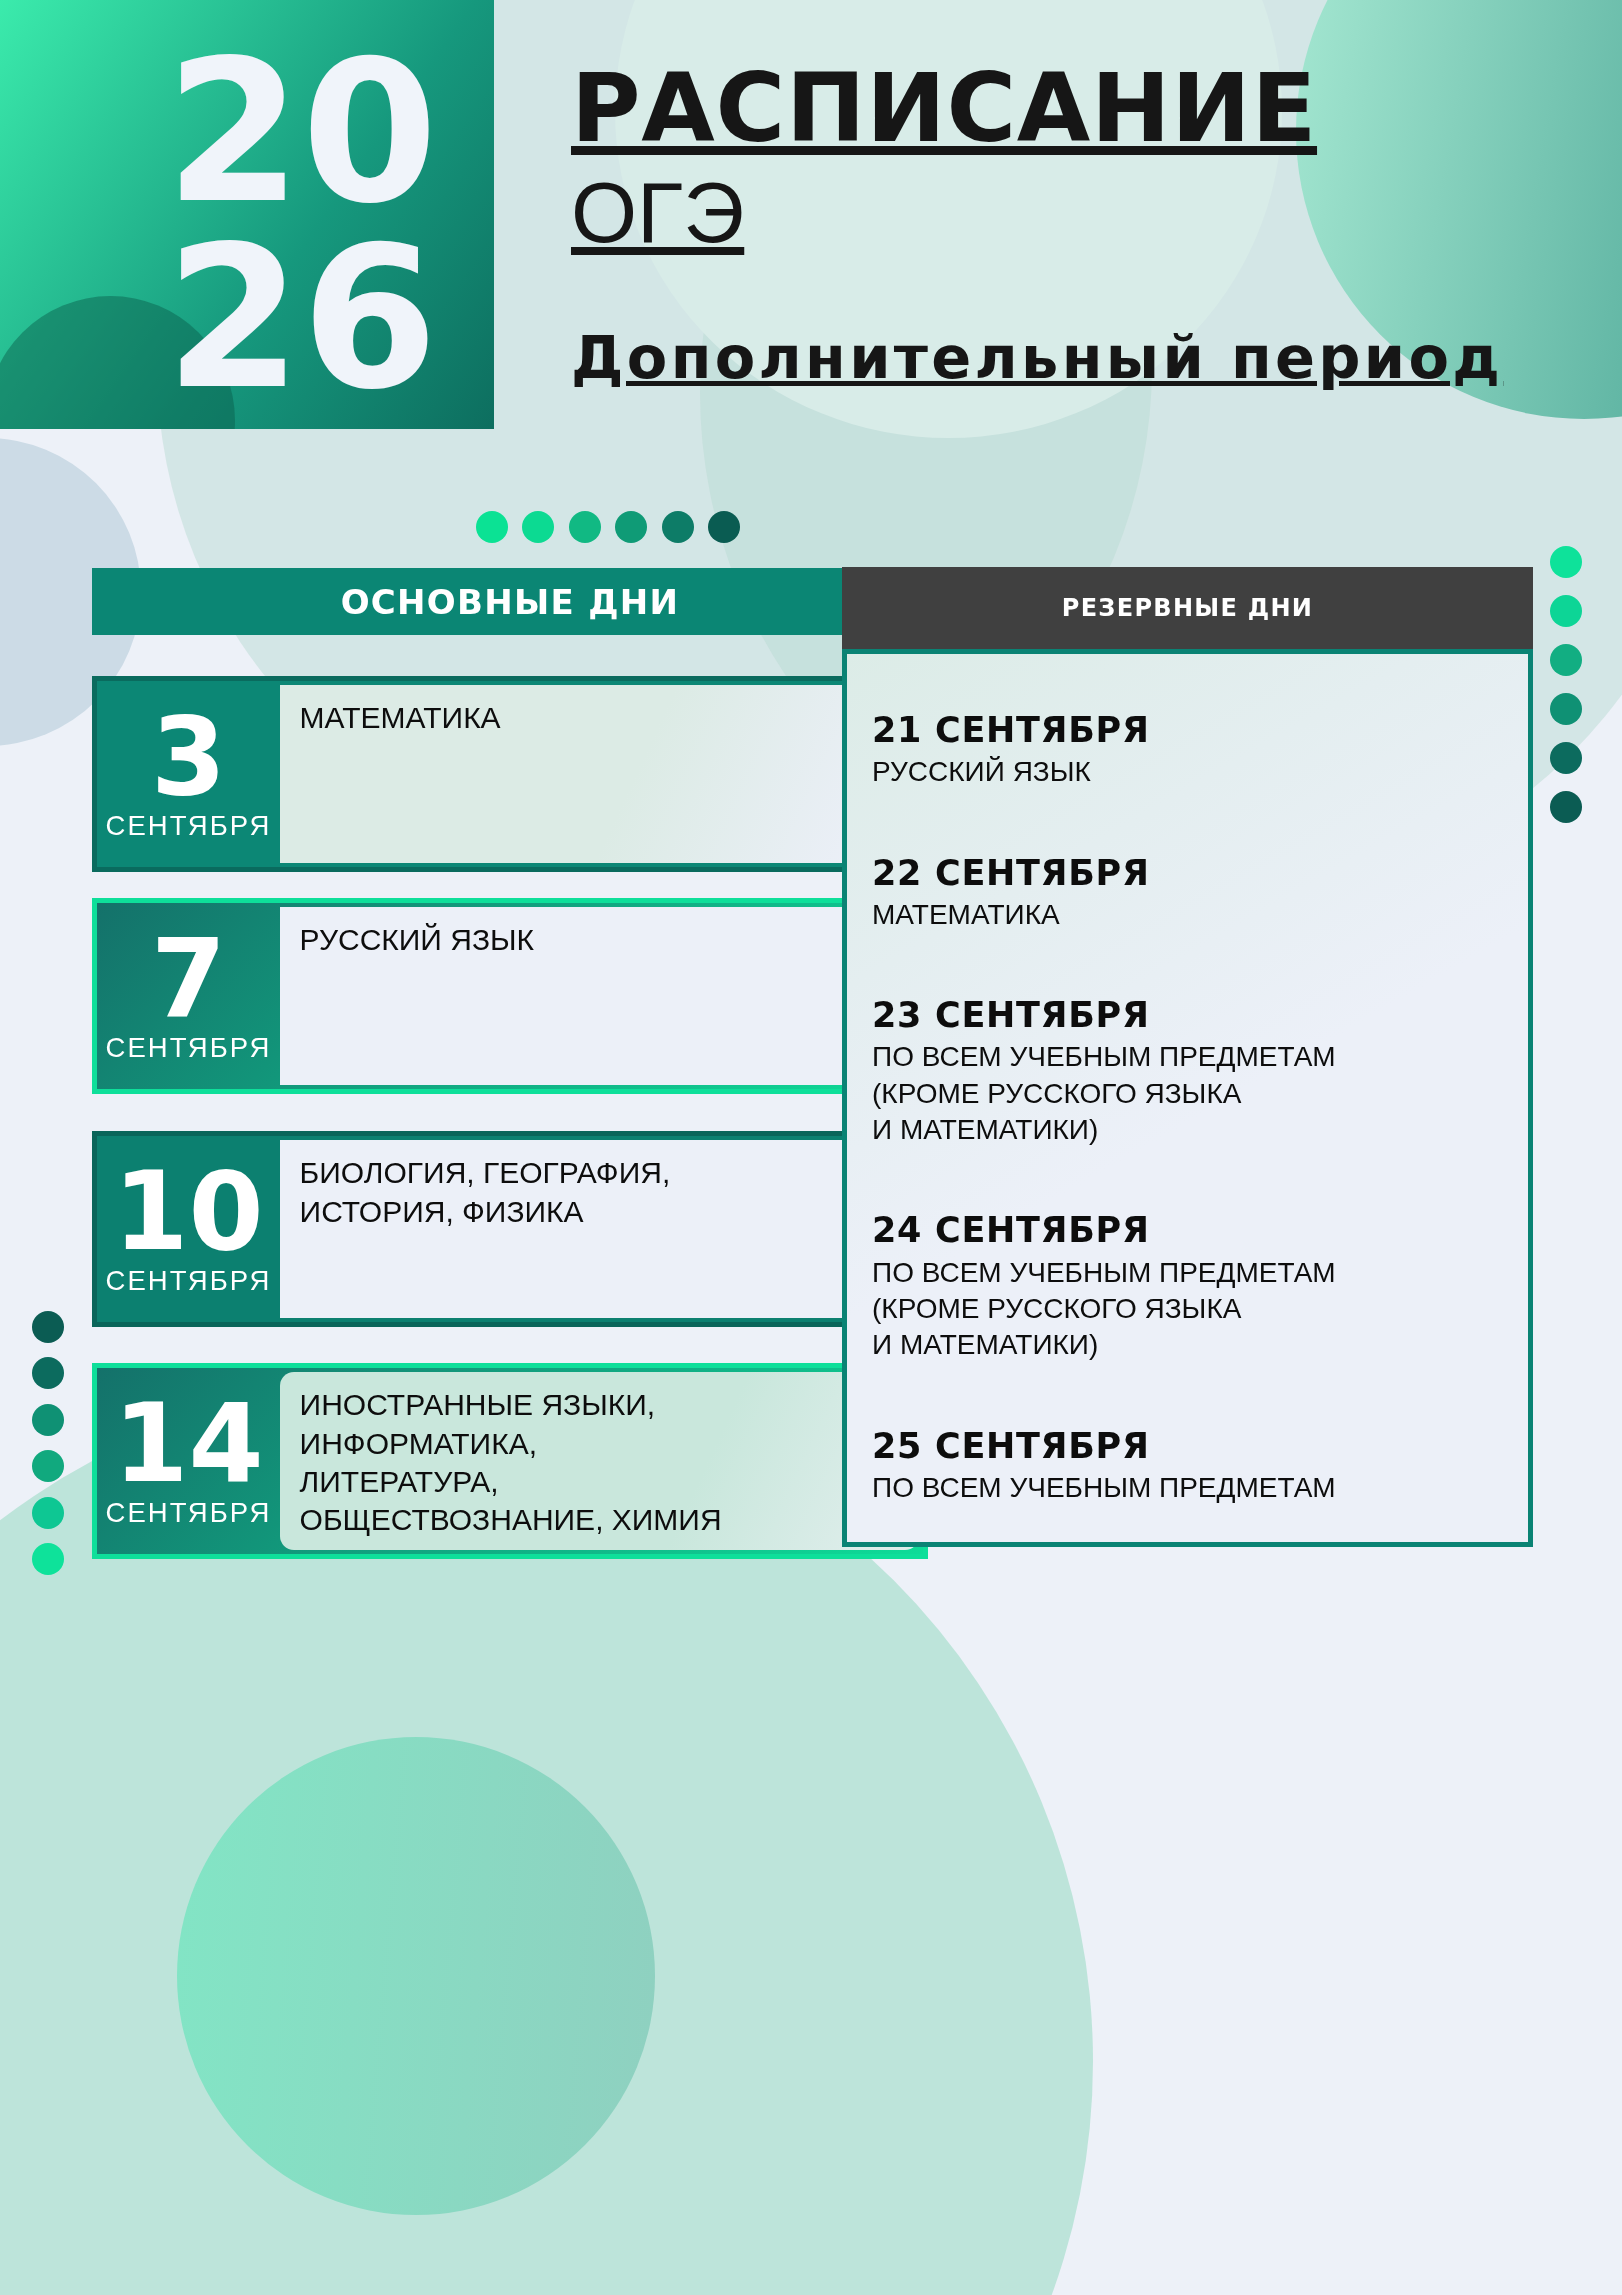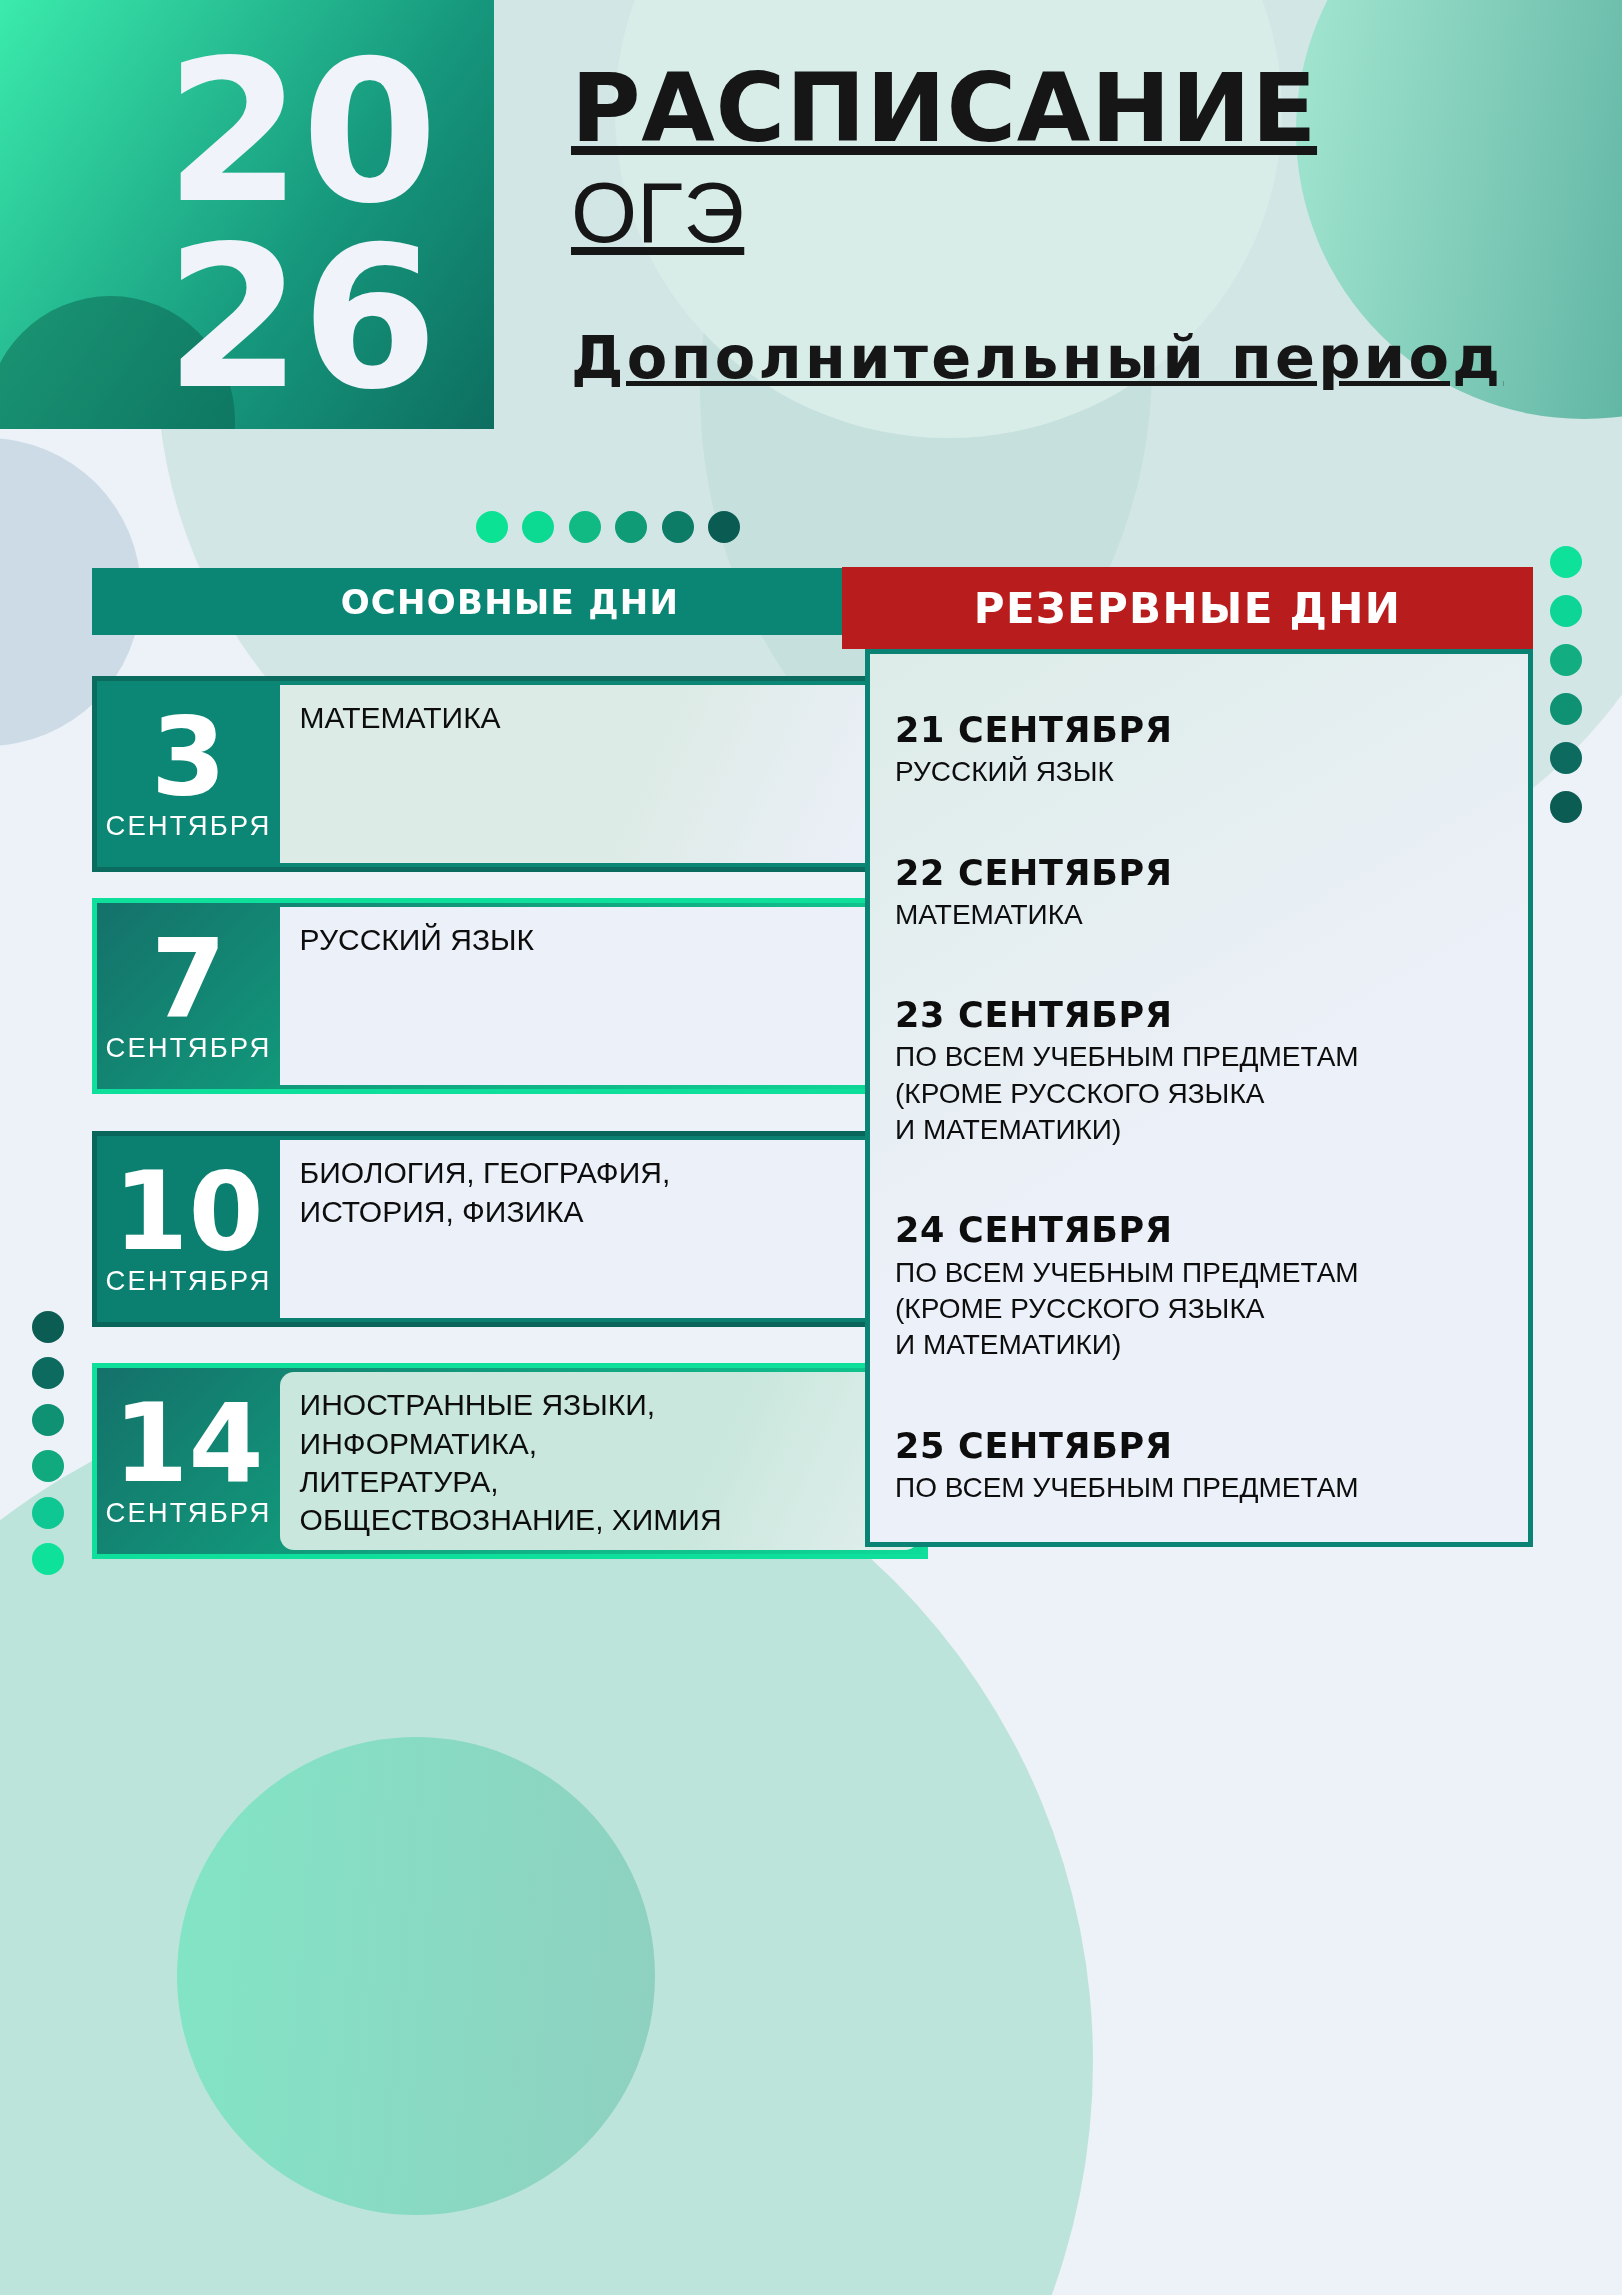--- a/index.html
+++ b/index.html
@@ -65,25 +65,25 @@
              letter-spacing:2px;margin-top:6.5px;}
   .card-body{flex:1;margin:3.9px 3.9px 3.9px 0;padding:14.4px 13px 0 19.6px;
              font-family:"Liberation Sans",sans-serif;font-weight:400;font-size:30px;
              line-height:1.28;color:#0D0D0D;white-space:pre-line;background:#ECF0F8;}
   .card-1 .card-body{background:linear-gradient(115deg,#DCEBE5 55%,#EBEFF7 90%);}
   .card-4 .card-body{background:linear-gradient(115deg,#C9E7DC 65%,#DDEDEA 92%);border-radius:14px;}
 
   
   .reserve-days{position:absolute;left:842px;top:567px;width:691px;z-index:3;}
   .reserve-header{height:82px;display:flex;align-items:center;justify-content:center;
-                  background:#b91c1c;color:#fff;font-family:"DejaVu Sans",sans-serif;
-                  font-weight:700;font-size:42px;letter-spacing:1.3px;}
+                  background:#404040;color:#fff;font-family:"DejaVu Sans",sans-serif;
+                  font-weight:700;font-size:24px;letter-spacing:1.3px;}
   .reserve-body{box-sizing:border-box;height:898px;border:5.2px solid #0A8374;
                 padding:56px 33px 0 25px;
-                background:linear-gradient(150deg,#DCECE7 0%,#E4EEF0 26%,#ECF0F8 52%);margin-left:23px;}
+                background:linear-gradient(150deg,#DCECE7 0%,#E4EEF0 26%,#ECF0F8 52%);}
   .r-entry{margin-bottom:62px;}
   .r-date{margin:0;font-family:"DejaVu Sans",sans-serif;font-weight:700;font-size:35px;
           line-height:1.15;letter-spacing:0.7px;color:#0D0D0D;}
   .r-sub{margin:3.9px 0 0 0;font-family:"Liberation Sans",sans-serif;font-weight:400;
          font-size:28px;line-height:1.3;color:#0D0D0D;white-space:pre-line;}
 </style>
 </head>
 <body>
 
 <div class="poster">

